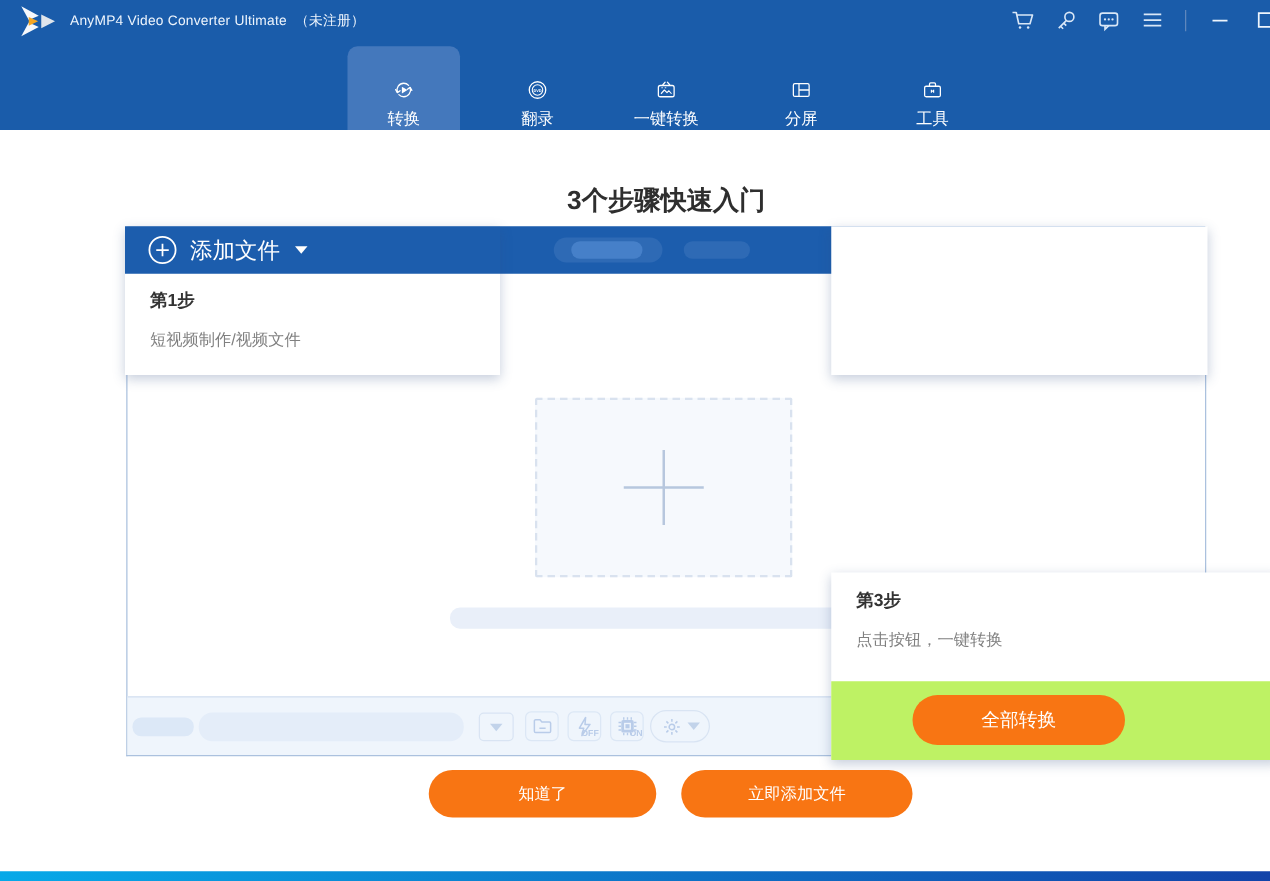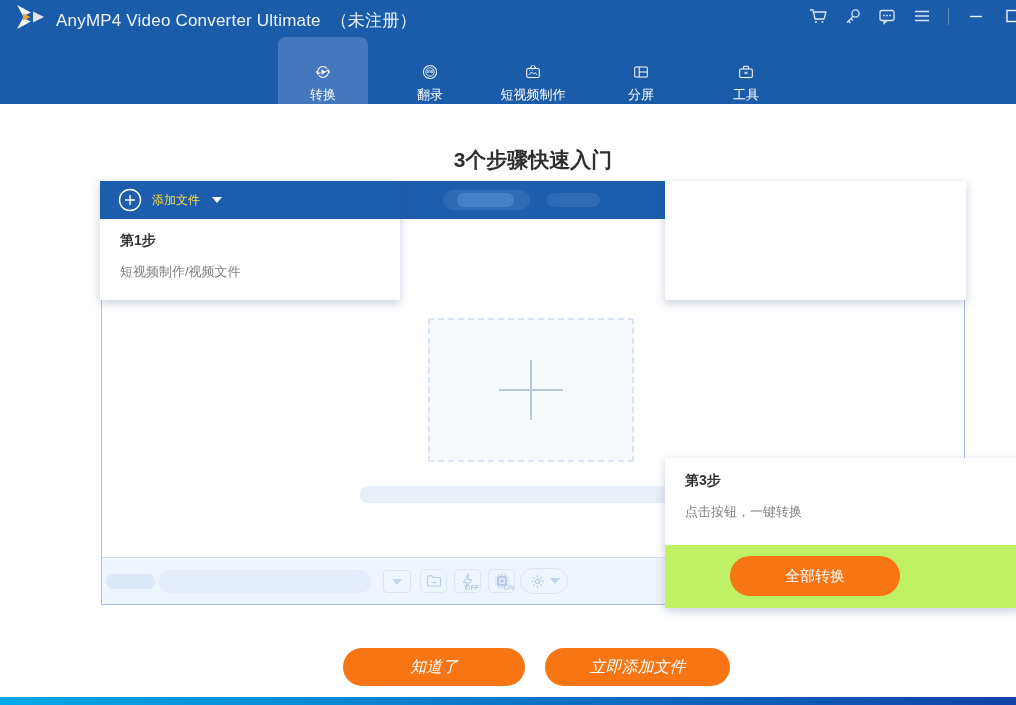--- a/index.html
+++ b/index.html
@@ -3,21 +3,21 @@
 <meta charset="utf-8">
 <style>
   * { margin:0; padding:0; box-sizing:border-box; }
   html,body { width:1016px; height:705px; overflow:hidden; background:#fff;
     font-family:"Liberation Sans","DejaVu Sans",sans-serif; }
 
   
   .header { position:absolute; left:0; top:0; width:1016px; height:104px; background:#1a5caa; }
   .titlebar { position:absolute; left:0; top:0; width:1016px; height:33px; }
   .logo { position:absolute; left:14px; top:4px; width:32px; height:26px; }
-  .title-text { position:absolute; left:56px; top:9px; font-size:17px; color:#eef5fd; letter-spacing:.2px; white-space:nowrap; }
+  .title-text { position:absolute; left:56px; top:9px; font-size:11px; color:#eef5fd; letter-spacing:.2px; white-space:nowrap; }
   .tb-icon { position:absolute; top:6px; width:20px; height:20px; cursor:pointer; }
   .tb-divider { position:absolute; left:948px; top:8px; width:1px; height:17px; background:#5f87bd; }
   .winbtn { position:absolute; top:6px; width:20px; height:20px; }
 
   
   .tab { position:absolute; top:37px; height:67px; border-radius:8px 8px 0 0;
     display:flex; flex-direction:column; align-items:center; justify-content:flex-start;
     padding-top:26px; color:#fff; cursor:pointer; }
   .tab.active { background:#4478bc; }
   .tab .ticon { width:30px; height:30px; }
@@ -60,35 +60,35 @@
   .mini-tag { position:absolute; font-size:7px; color:#b9cce9; font-weight:bold; }
 
   
   .card { position:absolute; background:#fff; box-shadow:0 3px 9px rgba(50,80,130,.28); }
   .card-header { position:relative; height:38px; background:#1c5dad; display:flex; align-items:center; }
   .card-body { padding:13px 0 0 20px; }
   .step-title { font-size:14px; font-weight:bold; color:#333; }
   .step-desc { font-size:13px; color:#808080; margin-top:13px; }
 
   .add-files-btn { display:flex; align-items:center; gap:10px; margin-left:18px; cursor:pointer; }
-  .add-files-label { color:#fde047; font-size:12px; }
+  .add-files-label { color:#ffffff; font-size:18px; }
   .caret-white { width:0; height:0; border-left:5px solid transparent; border-right:5px solid transparent; border-top:6px solid #fff; margin-left:2px; }
 
   .output-label { color:#fff; font-size:14px; margin-left:25px; }
   .format-btn { position:absolute; left:188px; top:7px; width:95px; height:25px; background:#4379c4;
     border:none; border-radius:3px; color:#fff; font-size:13px; cursor:pointer;
     display:flex; align-items:center; justify-content:center; gap:16px; }
 
   .step3-footer { position:absolute; left:0; bottom:0; width:100%; height:63px; background:#bef264; }
   .convert-all-btn { position:absolute; left:65px; top:11px; width:170px; height:40px; border:none;
     border-radius:20px; background:#f87513; color:#fff; font-size:15px; cursor:pointer; }
 
   
-  .footer-btn { position:absolute; top:648px; height:38px; border:none; border-radius:19px;
-    background:#f87513; color:#fff; font-size:16px; cursor:pointer;font-style:italic; }
+  .footer-btn { position:absolute; top:616px; height:38px; border:none; border-radius:19px;
+    background:#f87513; color:#fff; font-size:13px; cursor:pointer; }
   .bottom-strip { position:absolute; left:0; top:697px; width:1016px; height:8px;
     background:linear-gradient(90deg,#07a9e8 0%,#1243a9 100%); }
 </style>
 </head>
 <body>
 
 <div class="header">
   <div class="titlebar">
     <svg class="logo" viewBox="0 0 32 26">
       <polygon points="3,1 17,8.5 9,12" fill="#ffffff" opacity="0.96"></polygon>
@@ -144,21 +144,21 @@
     </svg>
     <div class="tlabel">翻录</div>
   </div>
   <div class="tab" style="left:478px; width:110px">
     <svg class="ticon" viewBox="0 0 30 30">
       <rect x="4.5" y="9" width="21" height="15" rx="2.5" fill="none" stroke="#fff" stroke-width="1.7"></rect>
       <path d="M10.5 8 L13.5 4.5 M19.5 8 L16.5 4.5" stroke="#fff" stroke-width="1.7" stroke-linecap="round"></path>
       <path d="M8 20 l4.5-5 3.5 3.5 2.5-2.5 3.5 4" fill="none" stroke="#fff" stroke-width="1.5" stroke-linejoin="round"></path>
       <path d="M8.5 12 h2 M13 12 h2" stroke="#fff" stroke-width="1.2"></path>
     </svg>
-    <div class="tlabel">短视频制作</div>
+    <div class="tlabel">一键转换</div>
   </div>
   <div class="tab" style="left:596px; width:90px">
     <svg class="ticon" viewBox="0 0 30 30">
       <rect x="4.5" y="6.5" width="21" height="17" rx="2" fill="none" stroke="#fff" stroke-width="1.7"></rect>
       <path d="M12 6.5 v17 M12 15 h13.5" stroke="#fff" stroke-width="1.7"></path>
     </svg>
     <div class="tlabel">分屏</div>
   </div>
   <div class="tab" style="left:701px; width:90px">
     <svg class="ticon" viewBox="0 0 30 30">

